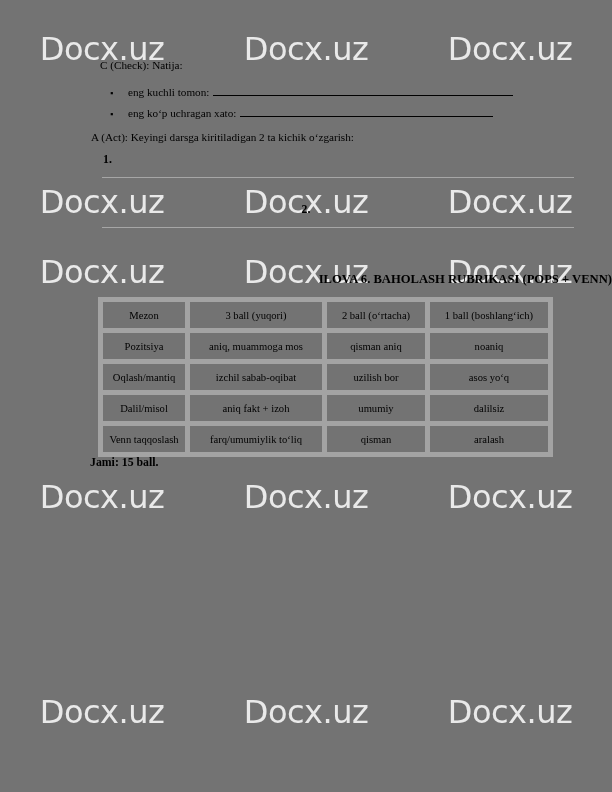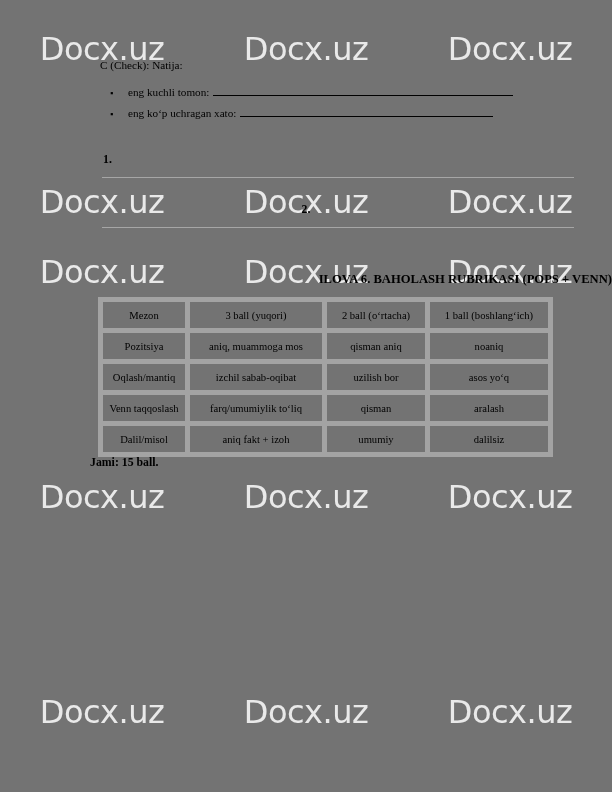--- a/index.html
+++ b/index.html
@@ -180,20 +180,21 @@
       <span class="bullet-label">eng kuchli tomon:</span>
       <span class="blank-line" style="width:300px;"></span>
     </div>
 
     <div class="abs bullet-row" style="left:110px; top:104px;">
       <span class="bullet-mark">▪</span>
       <span class="bullet-label">eng ko‘p uchragan xato:</span>
       <span class="blank-line" style="width:253px;"></span>
     </div>
 
+    <div class="abs body-text" style="left:91px; top:130px;">A (Act): Keyingi darsga kiritiladigan 2 ta kichik o‘zgarish:</div>
 
     <div class="abs numlabel" style="left:103px; top:152px;">1.</div>
     <hr class="abs hrule" style="left:102px; top:177px;">
 
     <div class="abs numlabel" style="left:0; top:202px; width:612px; text-align:center;">2.</div>
     <hr class="abs hrule" style="left:102px; top:227px;">
 
     <div class="abs section-title" style="left:0; top:272px;">ILOVA 6. BAHOLASH RUBRIKASI (POPS + VENN)</div>
 
     <table class="rubric" style="left:98px; top:297px;">
@@ -216,31 +217,31 @@
           <td>qisman aniq</td>
           <td>noaniq</td>
         </tr>
         <tr>
           <td>Oqlash/mantiq</td>
           <td>izchil sabab-oqibat</td>
           <td>uzilish bor</td>
           <td>asos yo‘q</td>
         </tr>
         <tr>
+          <td>Dalil/misol</td>
+          <td>aniq fakt + izoh</td>
+          <td>umumiy</td>
+          <td>dalilsiz</td>
+        </tr>
+        <tr>
           <td>Venn taqqoslash</td>
           <td>farq/umumiylik to‘liq</td>
           <td>qisman</td>
           <td>aralash</td>
         </tr>
-        <tr>
-          <td>Dalil/misol</td>
-          <td>aniq fakt + izoh</td>
-          <td>umumiy</td>
-          <td>dalilsiz</td>
-        </tr>
       </tbody>
     </table>
 
     <div class="abs total-line" style="left:90px; top:455px;">Jami: 15 ball.</div>
 
 
   </div>
 </div>
 
 </body></html>

